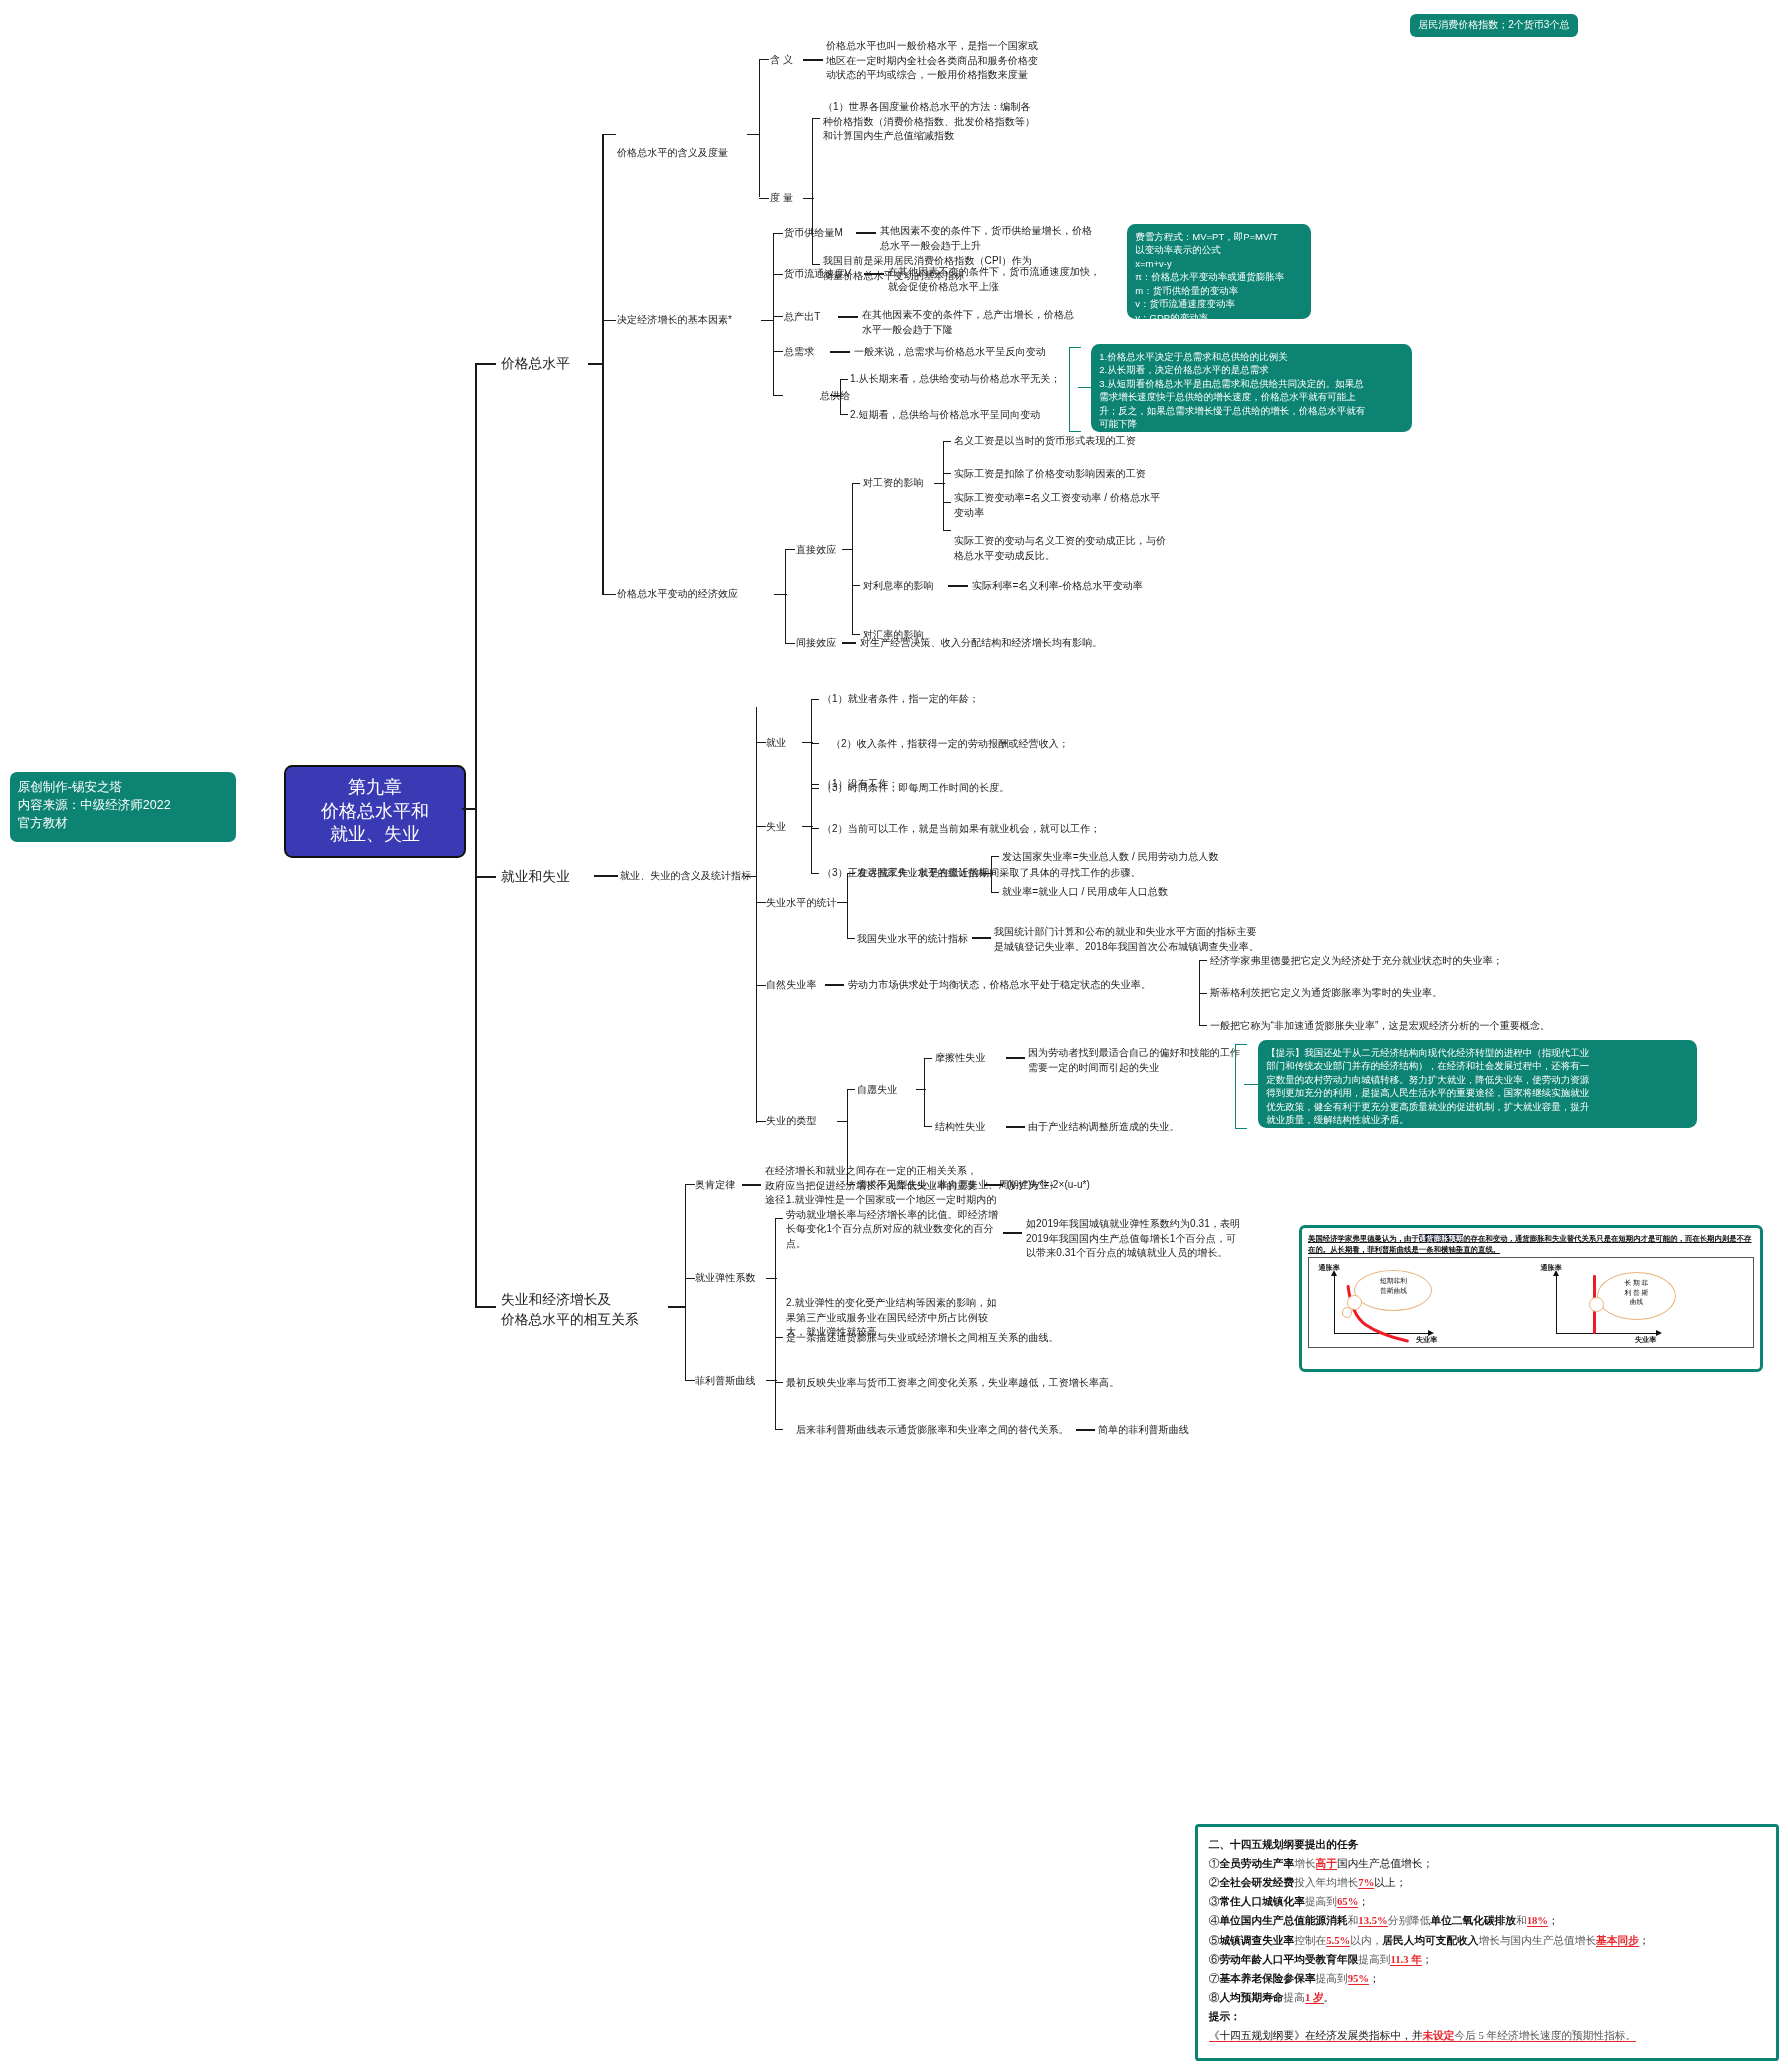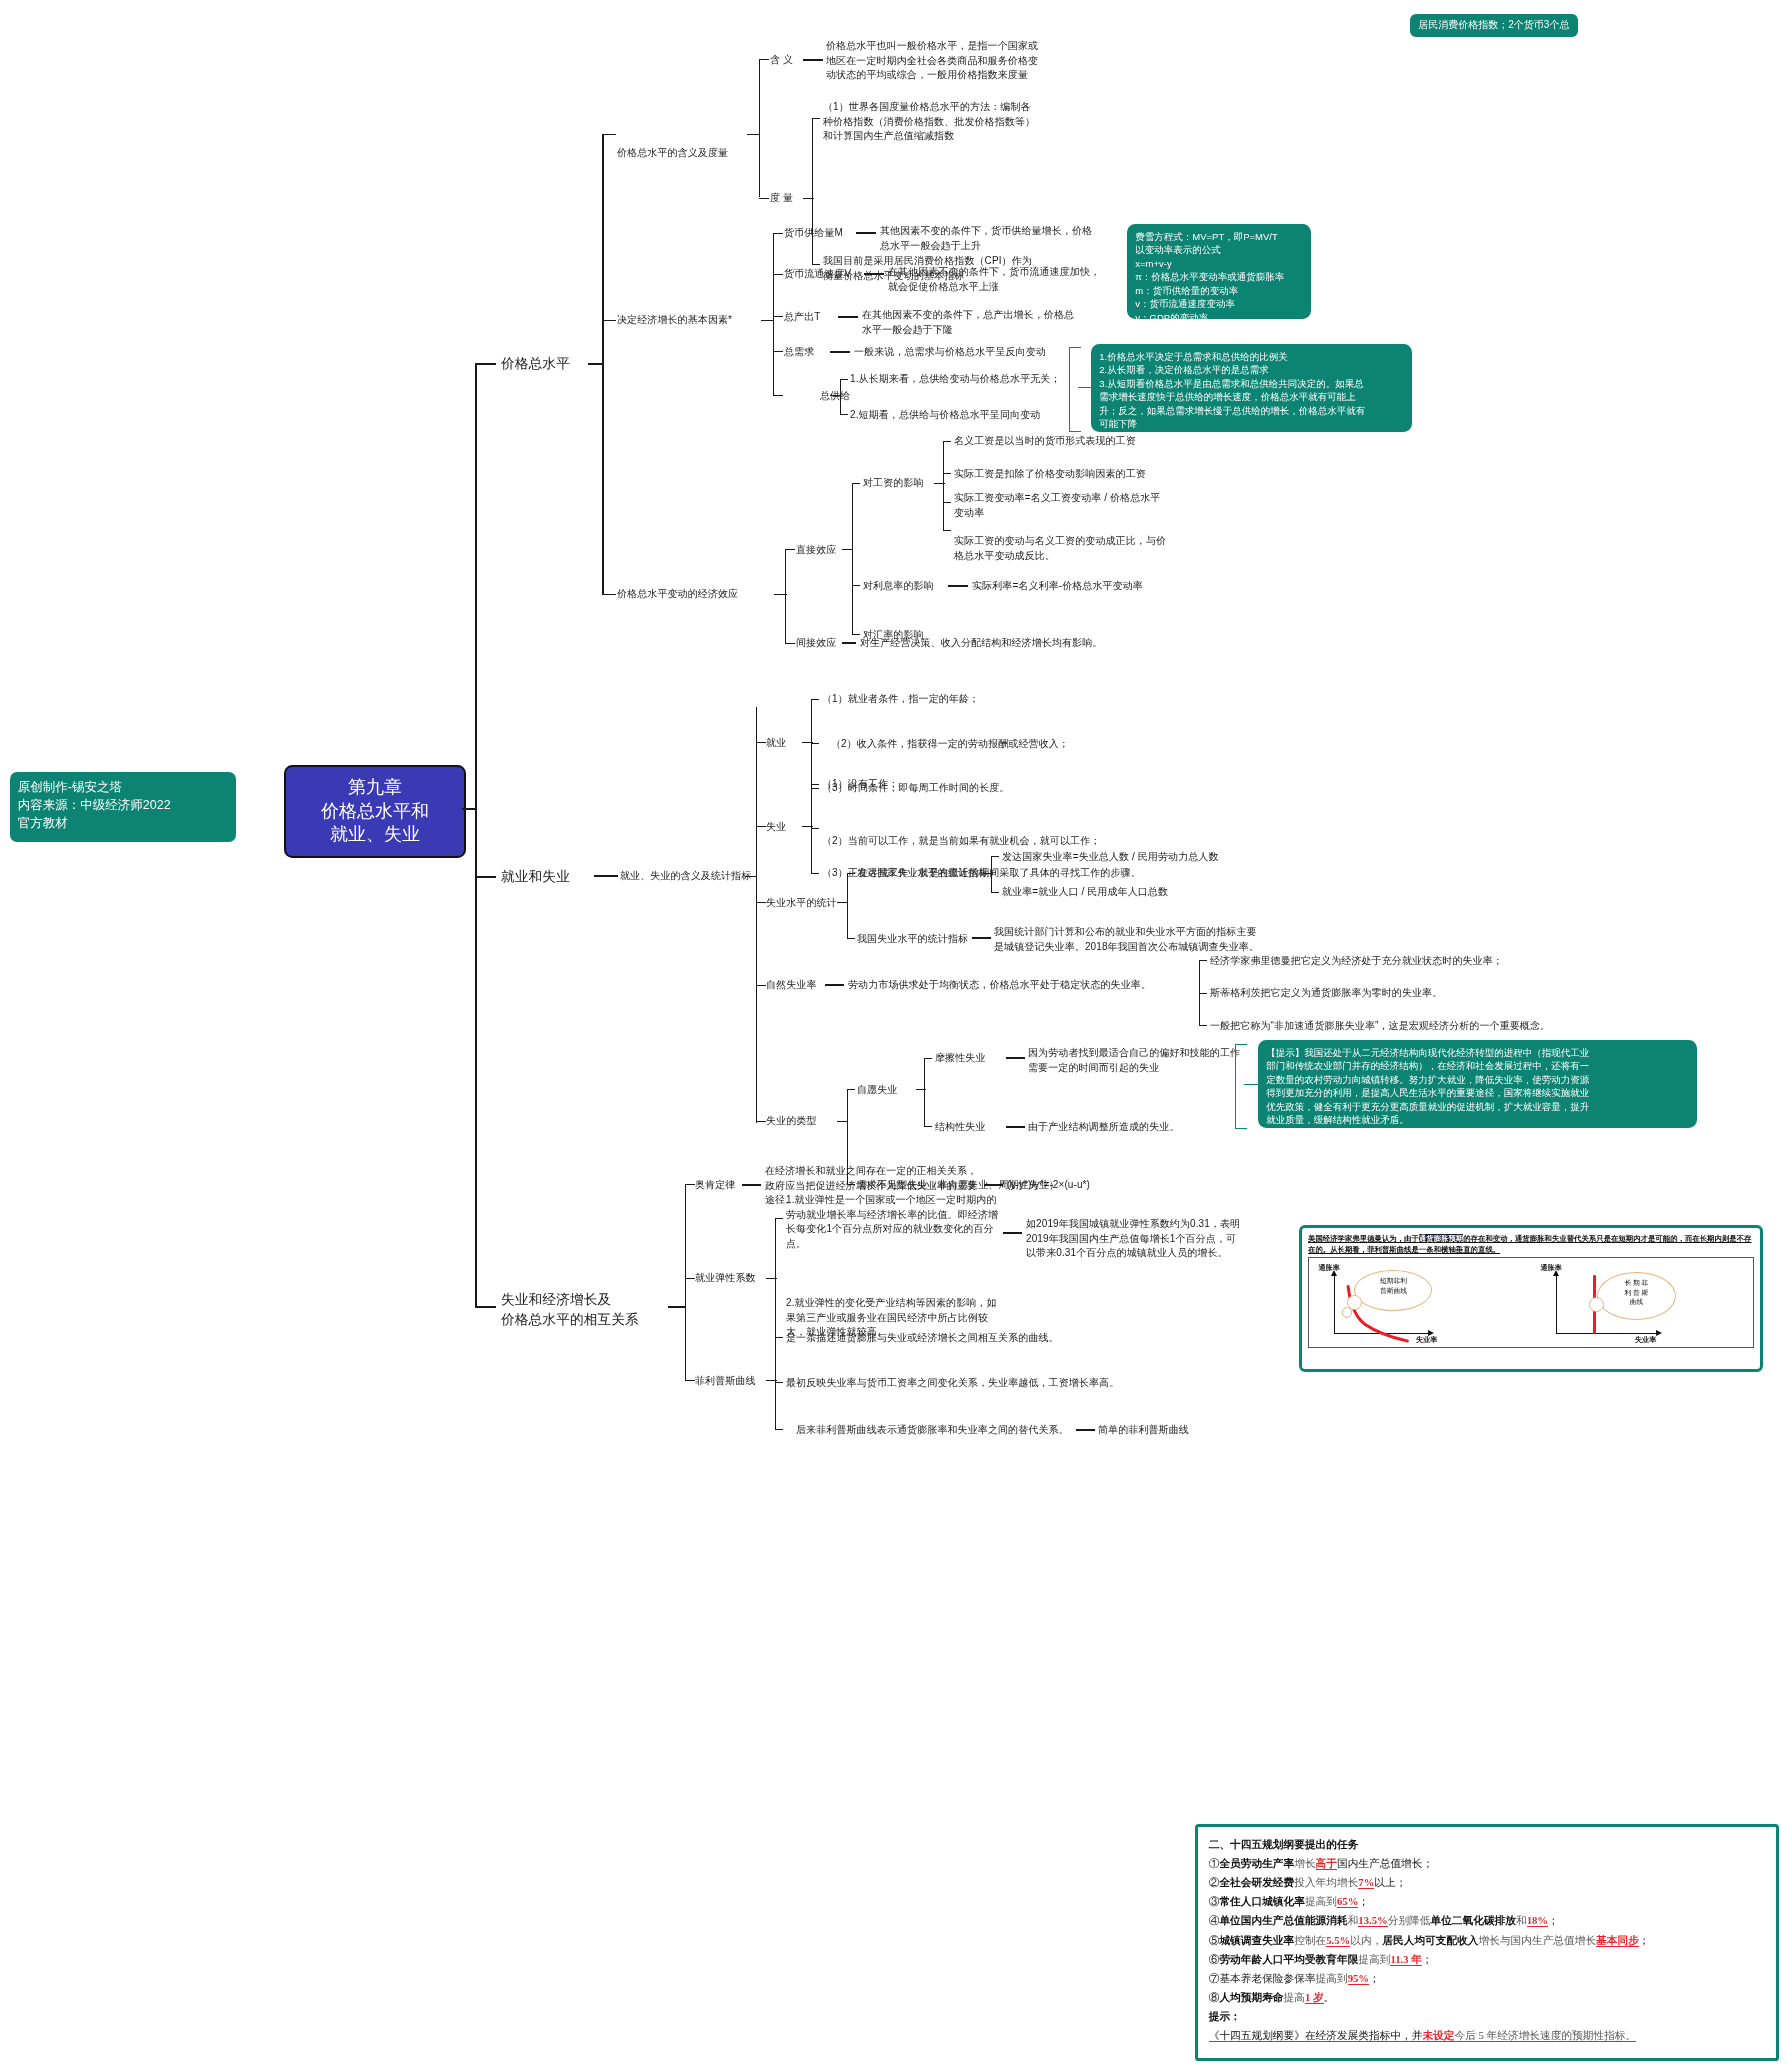--- a/index.html
+++ b/index.html
@@ -221,21 +221,21 @@
 <div class="h" style="left:811px;top:788px;width:8.3px;"></div>
 <div class="node" style="left:822px;top:781px;">（3）时间条件，即每周工作时间的长度。</div>
 
 <div class="h" style="left:756px;top:826px;width:9.5px;"></div>
 <div class="node" style="left:766px;top:820px;">失业</div>
 <div class="h" style="left:802px;top:826px;width:10.7px;"></div>
 <div class="v" style="left:811px;top:784px;height:89px;"></div>
 <div class="h" style="left:811px;top:784px;width:8.3px;"></div>
 <div class="node" style="left:822px;top:777px;">（1）没有工作；</div>
 <div class="h" style="left:811px;top:828px;width:8.3px;"></div>
-<div class="node" style="left:822px;top:822px;margin-top:12px;">（2）当前可以工作，就是当前如果有就业机会，就可以工作；</div>
+<div class="node" style="left:822px;top:822px;">（2）当前可以工作，就是当前如果有就业机会，就可以工作；</div>
 <div class="h" style="left:811px;top:873px;width:8.3px;"></div>
 <div class="node" style="left:822px;top:866px;">（3）正在寻找工作，就是在最近的期间采取了具体的寻找工作的步骤。</div>
 
 <div class="h" style="left:756px;top:902px;width:9.5px;"></div>
 <div class="node" style="left:766px;top:896px;">失业水平的统计</div>
 <div class="h" style="left:837px;top:902px;width:10.7px;"></div>
 <div class="v" style="left:847px;top:873px;height:65px;"></div>
 
 <div class="h" style="left:847px;top:873px;width:8.3px;"></div>
 <div class="node" style="left:857px;top:866px;">发达国家失业水平的统计指标</div>
@@ -385,21 +385,21 @@
 
 <div class="taskcard" style="left:1195px;top:1824px;width:584px;height:237px;">
   <div class="ttl">二、十四五规划纲要提出的任务</div>
   <div id="task-items">
       <div><span>①</span><span class="b" style="font-weight: bold;">全员劳动生产率</span><span class="gray">增长</span><span class="r">高于</span><span>国内生产总值增长；</span></div>
       <div><span>②</span><span class="b" style="font-weight: bold;">全社会研发经费</span><span class="gray">投入年均增长</span><span class="r">7%</span><span>以上；</span></div>
       <div><span>③</span><span class="b" style="font-weight: bold;">常住人口城镇化率</span><span class="gray">提高到</span><span class="r">65%</span><span>；</span></div>
       <div><span>④</span><span class="b" style="font-weight: bold;">单位国内生产总值能源消耗</span><span class="gray">和</span><span class="r">13.5%</span><span class="gray">分别降低</span><span class="b" style="font-weight: bold;">单位二氧化碳排放</span><span class="gray">和</span><span class="r">18%</span><span>；</span></div>
       <div><span>⑤</span><span class="b" style="font-weight: bold;">城镇调查失业率</span><span class="gray">控制在</span><span class="r">5.5%</span><span class="gray">以内，</span><span class="b" style="font-weight: bold;">居民人均可支配收入</span><span class="gray">增长与国内生产总值增长</span><span class="r">基本同步</span><span>；</span></div>
       <div><span>⑥</span><span class="b" style="font-weight: bold;">劳动年龄人口平均受教育年限</span><span class="gray">提高到</span><span class="r">11.3 年</span><span>；</span></div>
-      <div><span>⑦</span><span class="b" style="font-weight: normal;">基本养老保险参保率</span><span class="gray">提高到</span><span class="r">95%</span><span>；</span></div>
+      <div><span>⑦</span><span class="b" style="font-weight: bold;">基本养老保险参保率</span><span class="gray">提高到</span><span class="r">95%</span><span>；</span></div>
       <div><span>⑧</span><span class="b" style="font-weight: bold;">人均预期寿命</span><span class="gray">提高</span><span class="r">1 岁</span><span>。</span></div>
     </div>
   <div class="ttl">提示：</div>
   <div>
     <span class="u">《十四五规划纲要》在经济发展类指标中，并</span><span class="r">未设定</span><span class="u gray">今后 5 年经济增长速度的预期性指标。</span>
   </div>
 </div>
 
 
 </body></html>

